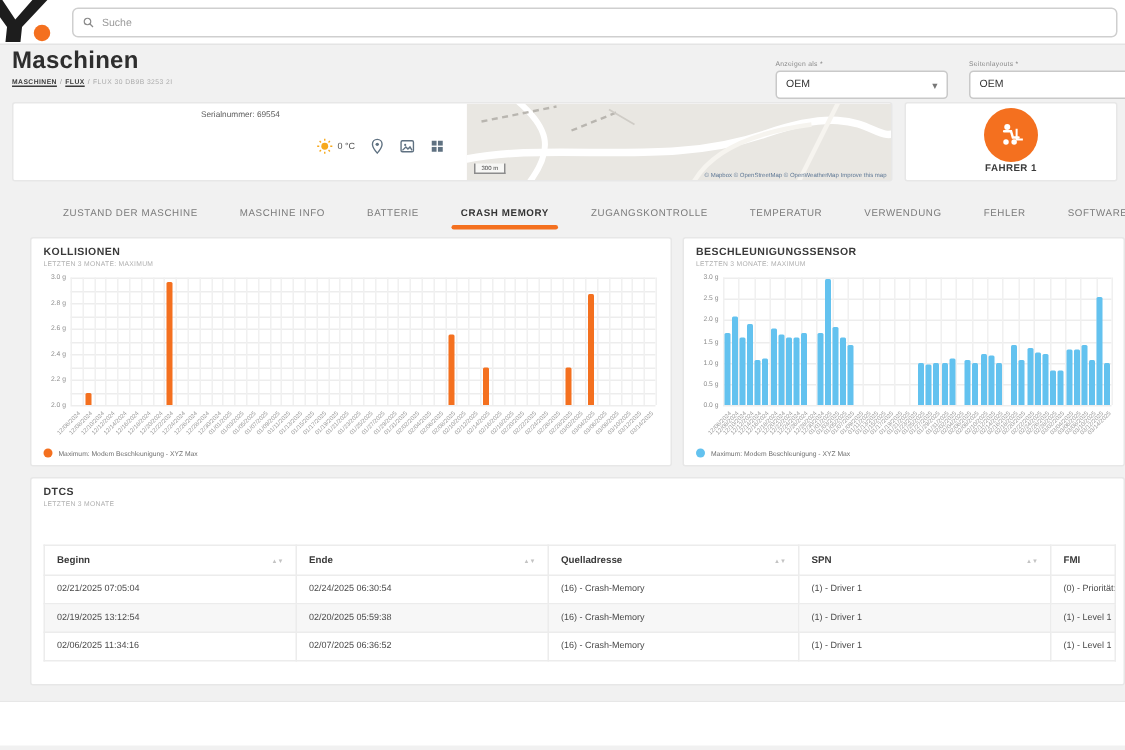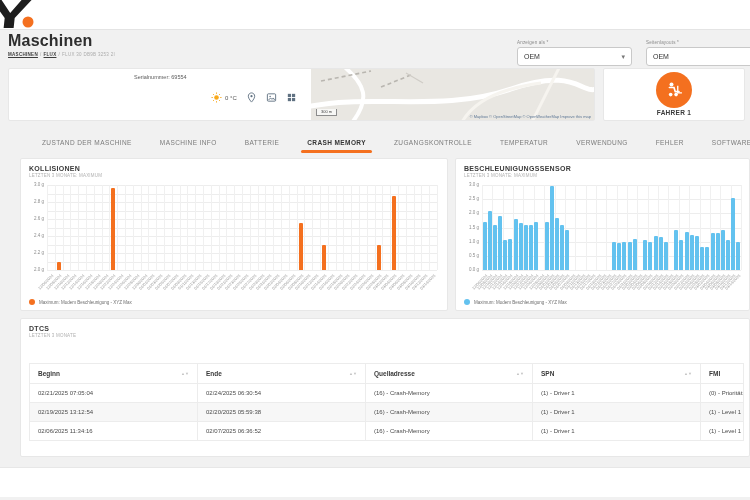--- a/index.html
+++ b/index.html
@@ -77,20 +77,27 @@
 </style>
 </head>
 <body>
 
 <div class="topbar">
   <div class="logo">
     <svg width="52" height="36" viewBox="0 0 52 36">
       <path d="M6 4 L16 4 L26 17 L36 4 L46 4 L31 22 L31 32 L21 32 L21 22 Z" fill="#1d1d1d" transform="skewX(-6)"></path>
       <circle cx="42" cy="26" r="5.5" fill="#f4701f"></circle>
     </svg>
+  </div>
+  <div class="searchbox">
+    <svg width="8" height="8" viewBox="0 0 24 24">
+      <circle cx="10" cy="10" r="6.5" fill="none" stroke="#8a8a8a" stroke-width="2.4"></circle>
+      <line x1="15" y1="15" x2="21" y2="21" stroke="#8a8a8a" stroke-width="2.4"></line>
+    </svg>
+    <input type="text" placeholder="Suche" style="">
   </div>
 </div>
 
 <div class="pagehead">
   <h1>Maschinen</h1>
   <div class="crumbs">
     <a>MASCHINEN</a><span class="sep">/</span><a>FLUX</a><span class="sep">/</span><span class="crumb-last">FLUX 30 DB9B 3253 2I</span>
   </div>
 </div>
 

